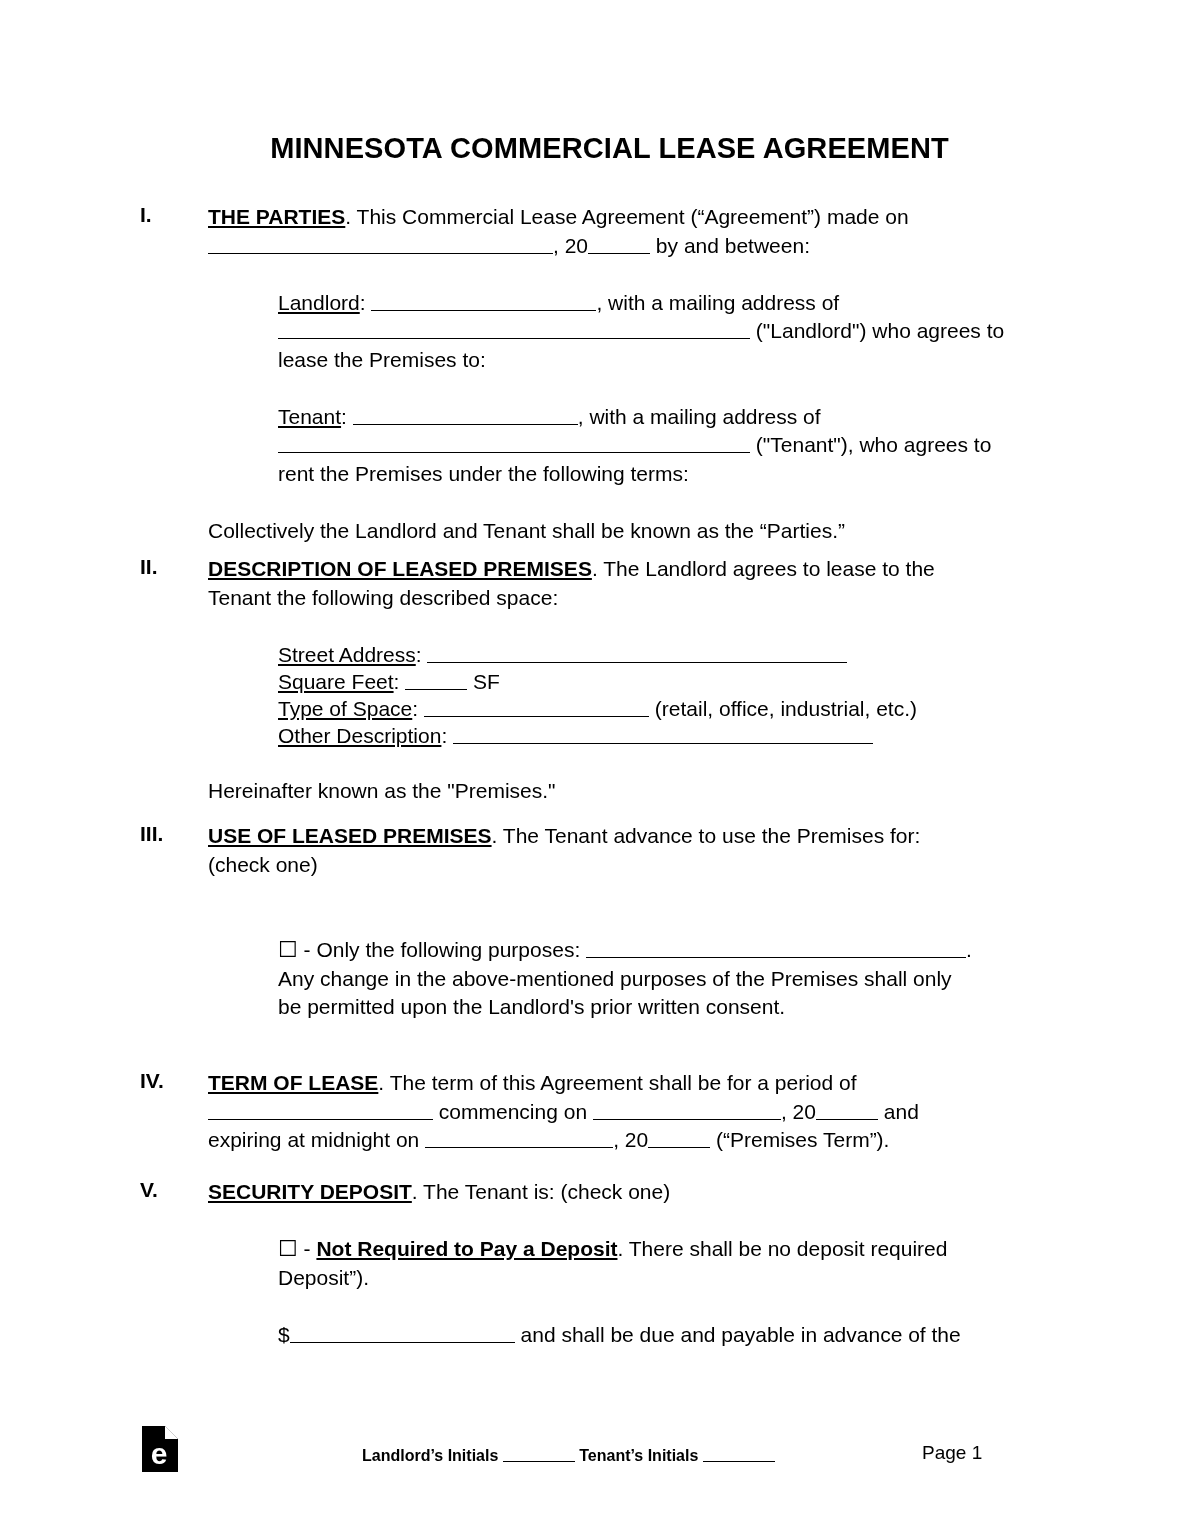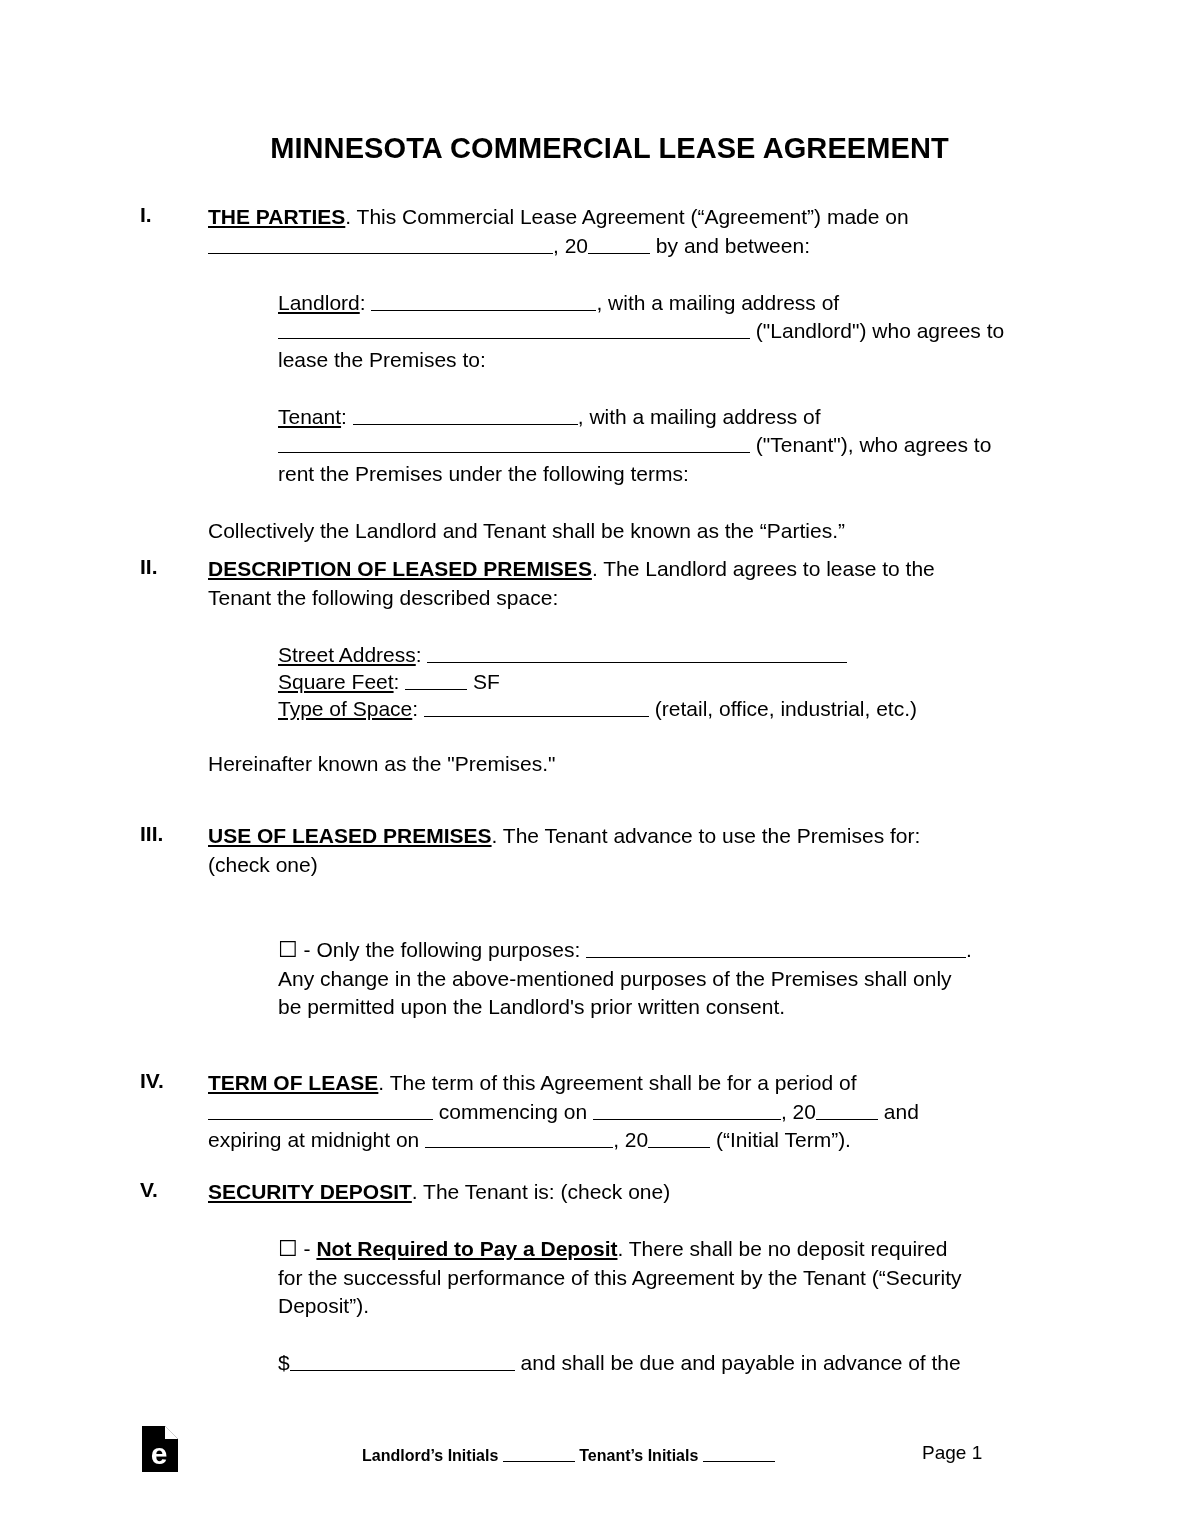--- a/index.html
+++ b/index.html
@@ -135,20 +135,21 @@
   <div class="section" style="top:555px;">
     <div class="numeral">II.</div>
     <div class="body">
       <p><span class="b">DESCRIPTION OF LEASED PREMISES</span><span>. The Landlord agrees to lease to the</span></p>
       <p>Tenant the following described space:</p>
       <div class="gap"></div>
       <div class="indent" style="line-height:27px;">
         <p><span class="u">Street Address</span><span>:</span> <span class="bl bl-xxl"></span></p>
         <p><span class="u">Square Feet</span><span>:</span> <span class="bl bl-s"></span> <span>SF</span></p>
         <p><span class="u">Type of Space</span><span>:</span> <span class="bl bl-l"></span> <span>(retail, office, industrial, etc.)</span></p>
+        <p><span class="u">Other Description</span><span>:</span> <span class="bl bl-xxl"></span></p>
       </div>
       <div class="gap"></div>
       <p>Hereinafter known as the "Premises."</p>
     </div>
   </div>
 
   <div class="section" style="top:822px;">
     <div class="numeral">III.</div>
     <div class="body">
       <p><span class="b">USE OF LEASED PREMISES</span><span>. The Tenant advance to use the Premises for:</span></p>
@@ -161,32 +162,31 @@
         <p>be permitted upon the Landlord's prior written consent.</p>
       </div>
     </div>
   </div>
 
   <div class="section" style="top:1069px;">
     <div class="numeral">IV.</div>
     <div class="body">
       <p><span class="b">TERM OF LEASE</span><span>. The term of this Agreement shall be for a period of</span></p>
       <p><span class="bl bl-l"></span> <span>commencing on</span> <span class="bl bl-m"></span><span>, 20</span><span class="bl bl-s"></span><span> and</span></p>
-      <p><span>expiring at midnight on</span> <span class="bl bl-m"></span><span>, 20</span><span class="bl bl-s"></span><span> (“Initial Term”).</span></p>
+      <p><span>expiring at midnight on</span> <span class="bl bl-m"></span><span>, 20</span><span class="bl bl-s"></span><span> (“Premises Term”).</span></p>
     </div>
   </div>
 
   <div class="section" style="top:1178px;">
     <div class="numeral">V.</div>
     <div class="body">
       <p><span class="b">SECURITY DEPOSIT</span><span>. The Tenant is: (check one)</span></p>
       <div class="gap"></div>
       <div class="indent">
         <p><span class="cb">☐</span> <span>-</span> <span class="b">Not Required to Pay a Deposit</span><span>. There shall be no deposit required</span></p>
-        <p>for the successful performance of this Agreement by the Tenant (“Security</p>
         <p>Deposit”).</p>
         <div class="gap"></div>
         <p><span>$</span><span class="bl bl-l"></span> <span>and shall be due and payable in advance of the</span></p>
       </div>
     </div>
   </div>
 
   <div class="logo">
     <svg width="36" height="46" viewBox="0 0 36 46" xmlns="http://www.w3.org/2000/svg">
       <path d="M0 0 H23 L36 13 V46 H0 Z" fill="#000000"></path>

